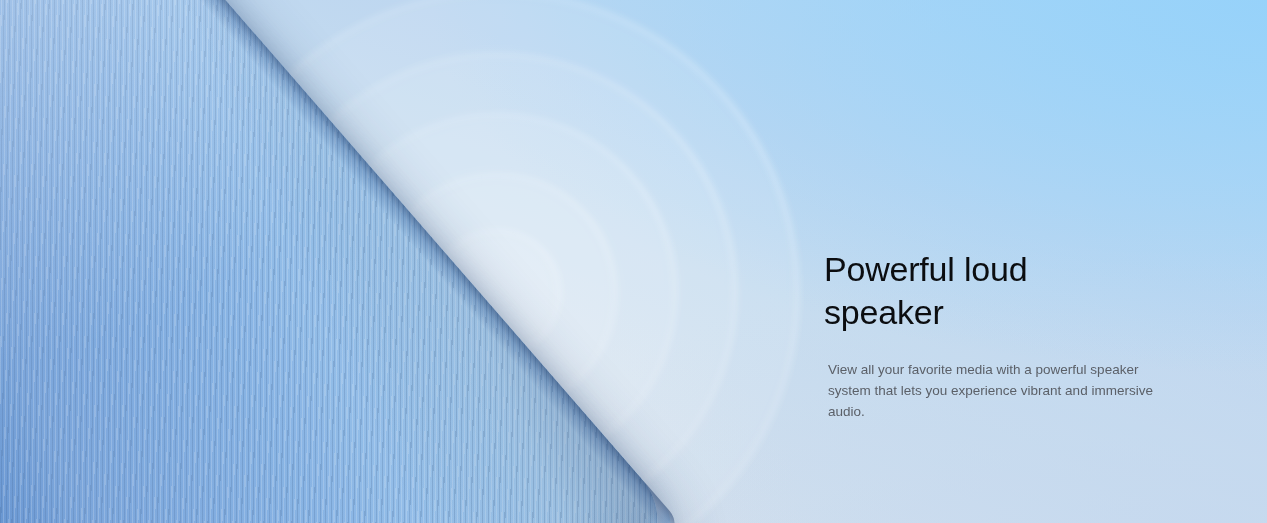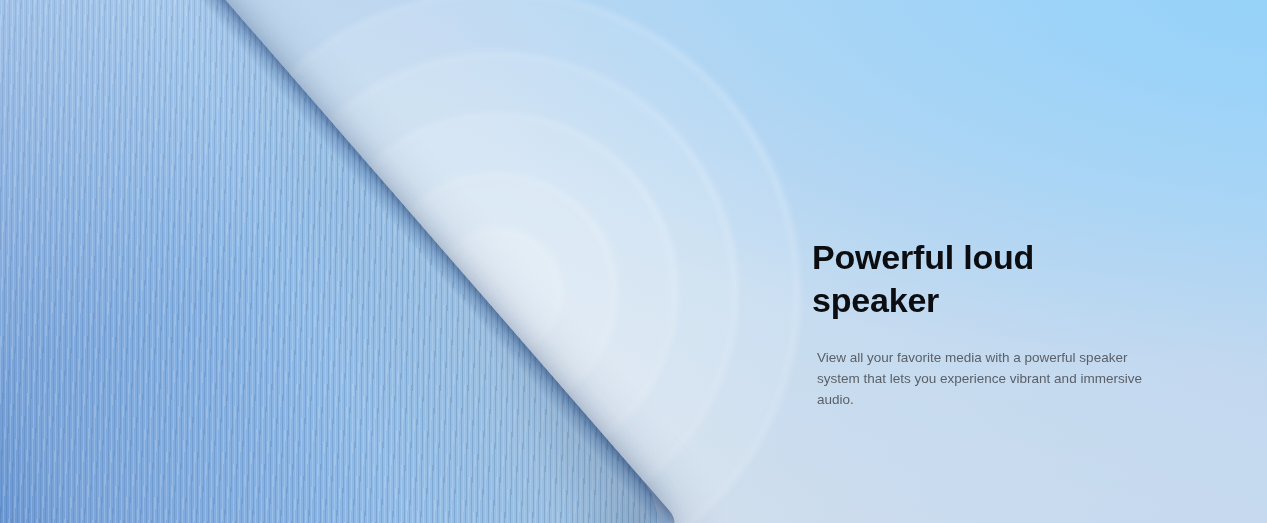--- a/index.html
+++ b/index.html
@@ -183,30 +183,30 @@
   }
 
   
   .copy {
     position: absolute;
     left: 812px;
     top: 236px;
     width: 350px;
   }
   .copy h1 {
-    margin: 0;
+    margin: 12px;
     font-size: 34px;
     line-height: 43px;
-    font-weight: 700;
+    font-weight: 400;
     letter-spacing: -0.2px;
     color: #0b0d10;
     white-space: pre-line;
   }
   .copy p {
-    margin: 25px 0 0 5px;
+    margin: 25px 0 0 16px;
     font-size: 13.5px;
     line-height: 21px;
     font-weight: 400;
     color: #5b6068;
     max-width: 338px;
   }
 </style>
 </head>
 <body>
 

